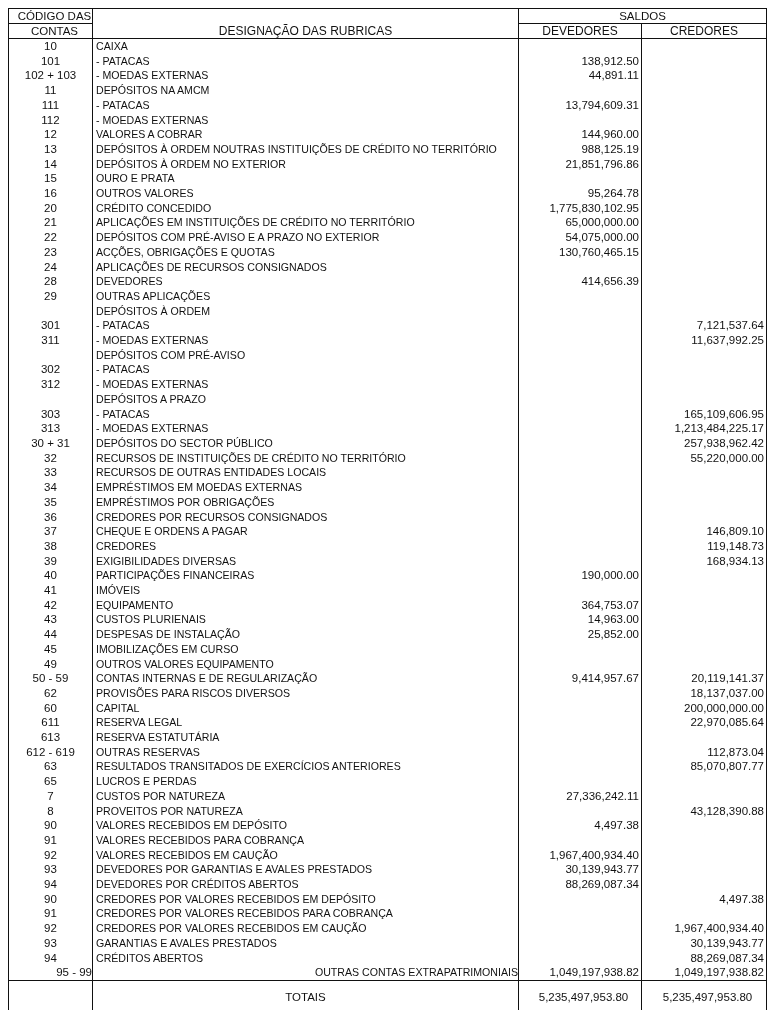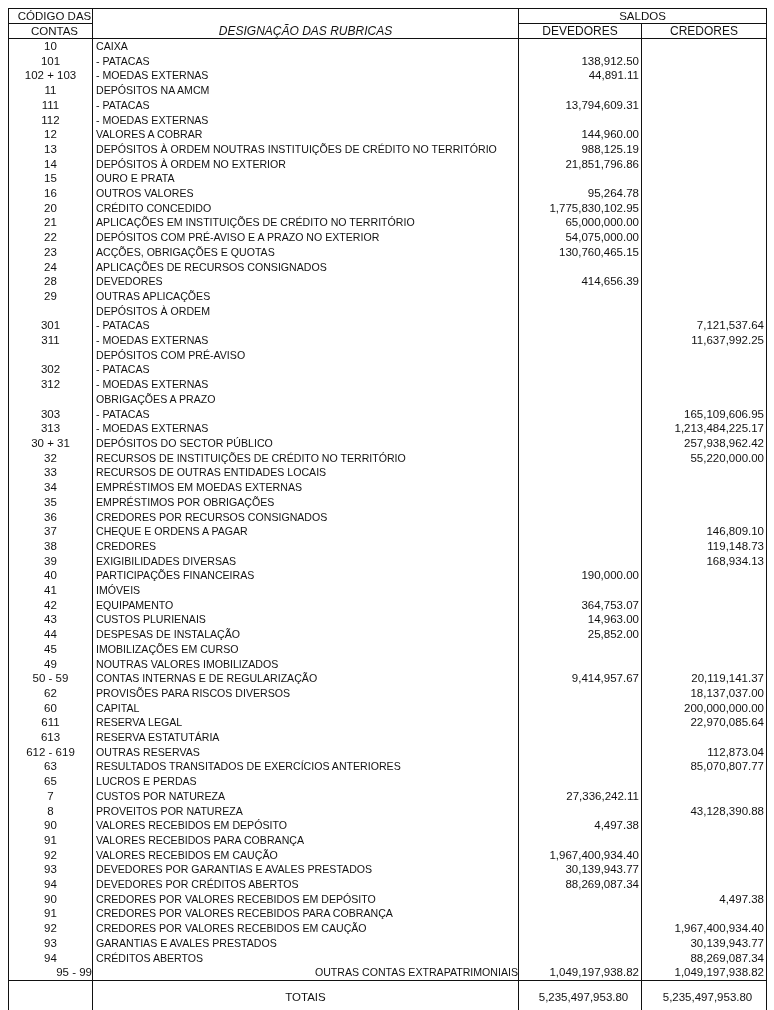--- a/index.html
+++ b/index.html
@@ -3,21 +3,21 @@
 <meta charset="utf-8">
 <style>
   html, body { margin: 0; padding: 0; background: #ffffff; }
   body { width: 774px; height: 1010px; position: relative; overflow: hidden;
          font-family: "Liberation Sans", sans-serif; color: #111; }
   .sheet { position: absolute; left: 8px; top: 8px; width: 758px; }
   table { border-collapse: collapse; width: 758px; table-layout: fixed; }
   col.c1 { width: 84px; } col.c2 { width: 426px; } col.c3 { width: 123px; } col.c4 { width: 125px; }
   th { font-weight: normal; font-size: 11.5px; padding: 0; height: 14px; line-height: 14px; }
   .hdr-code { border: 1.5px solid #111; text-align: center; padding-left: 8px; }
-  .hdr-desig { border: 1.5px solid #111; text-align: center; vertical-align: bottom; font-size: 12px; font-style: italic; }
+  .hdr-desig { border: 1.5px solid #111; text-align: center; vertical-align: bottom; font-size: 12px; }
   .hdr-saldos { border: 1.5px solid #111; text-align: center; margin-top: 8px; }
   .hdr-sub { border: 1.5px solid #111; text-align: center; font-size: 12px; }
   tbody td { font-size: 10.6px; height: 14.7px; line-height: 14.7px; padding: 0; white-space: nowrap; overflow: hidden; }
   td.code { text-align: center; border-left: 1.5px solid #111; border-right: 1.5px solid #111; font-size: 11.5px; }
   td.desig { padding-left: 3px; border-right: 1.5px solid #111; }
   td.num { text-align: right; padding-right: 2px; font-size: 11.5px; border-right: 1.5px solid #111; }
   tr.last td { border-bottom: 1.5px solid #111; text-align: right; }
   tfoot td { border: 1.5px solid #111; height: 15px; line-height: 15px; font-size: 11.5px; padding: 9px; }
   tfoot td.tot-label { text-align: center; }
   tfoot td.num { text-align: center; padding-right: 2px; }
@@ -185,21 +185,21 @@
           <td class="num"></td>
         </tr>
         <tr>
           <td class="code">312</td>
           <td class="desig"> - MOEDAS EXTERNAS</td>
           <td class="num"></td>
           <td class="num"></td>
         </tr>
         <tr>
           <td class="code"></td>
-          <td class="desig">OBRIGAÇÕES A PRAZO</td>
+          <td class="desig">DEPÓSITOS A PRAZO</td>
           <td class="num"></td>
           <td class="num"></td>
         </tr>
         <tr>
           <td class="code">303</td>
           <td class="desig"> - PATACAS</td>
           <td class="num"></td>
           <td class="num">165,109,606.95</td>
         </tr>
         <tr>
@@ -293,21 +293,21 @@
           <td class="num"></td>
         </tr>
         <tr>
           <td class="code">45</td>
           <td class="desig">IMOBILIZAÇÕES EM CURSO</td>
           <td class="num"></td>
           <td class="num"></td>
         </tr>
         <tr>
           <td class="code">49</td>
-          <td class="desig">NOUTRAS VALORES IMOBILIZADOS</td>
+          <td class="desig">OUTROS VALORES EQUIPAMENTO</td>
           <td class="num"></td>
           <td class="num"></td>
         </tr>
         <tr>
           <td class="code">50 - 59</td>
           <td class="desig">CONTAS INTERNAS E DE REGULARIZAÇÃO</td>
           <td class="num">9,414,957.67</td>
           <td class="num">20,119,141.37</td>
         </tr>
         <tr>

